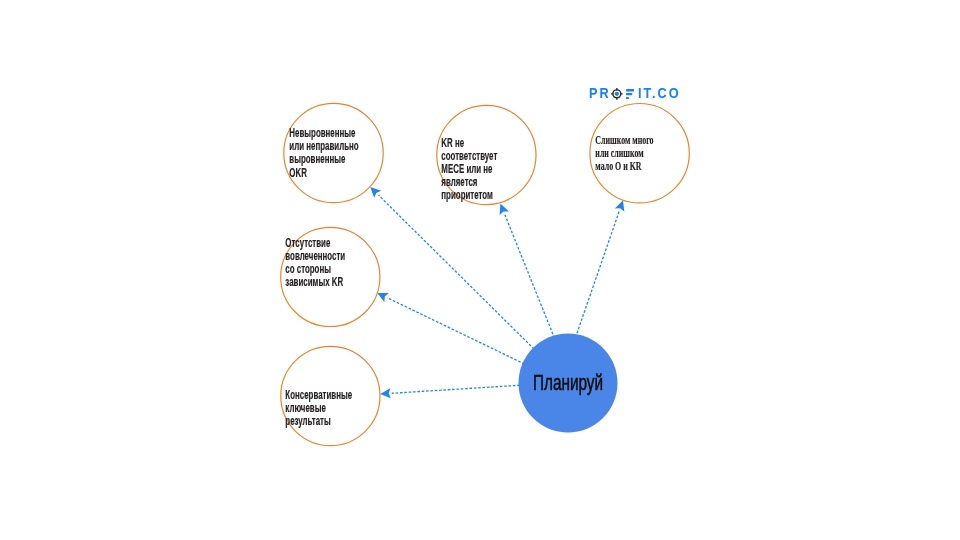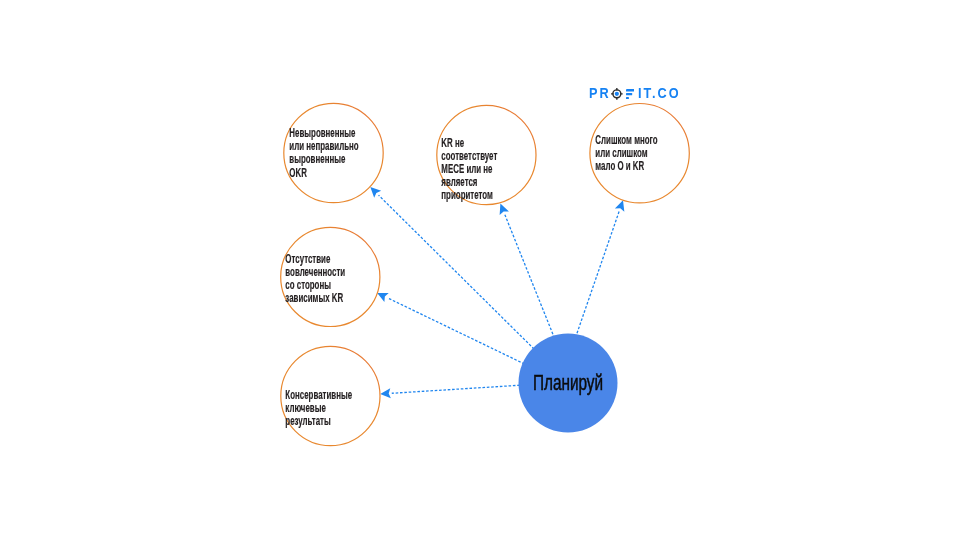--- a/index.html
+++ b/index.html
@@ -74,26 +74,26 @@
         <span class="ln">выровненные</span>
         <span class="ln">OKR</span>
       </div>
       <div class="nodetext" style="left: 416.4px; top: 137px; width: 140px;">
         <span class="ln">KR не</span>
         <span class="ln">соответствует</span>
         <span class="ln">MECE или не</span>
         <span class="ln">является</span>
         <span class="ln">приоритетом</span>
       </div>
-      <div class="nodetext" style="left: 569.6px; top: 133.85px; width: 140px;">
+      <div class="nodetext" style="left: 569.6px; top: 133.85px; width: 140px; font-family: Liberation Serif, serif;">
         <span class="ln">Слишком много</span>
         <span class="ln">или слишком</span>
         <span class="ln">мало O и KR</span>
       </div>
-      <div class="nodetext" style="left: 260.3px; top: 253px; width: 140px;">
+      <div class="nodetext" style="left: 260.3px; top: 237px; width: 140px;">
         <span class="ln">Отсутствие</span>
         <span class="ln">вовлеченности</span>
         <span class="ln">со стороны</span>
         <span class="ln">зависимых KR</span>
       </div>
       <div class="nodetext" style="left: 260.4px; top: 377.15px; width: 140px; margin-top: 12px;">
         <span class="ln">Консервативные</span>
         <span class="ln">ключевые</span>
         <span class="ln">результаты</span>
       </div>

